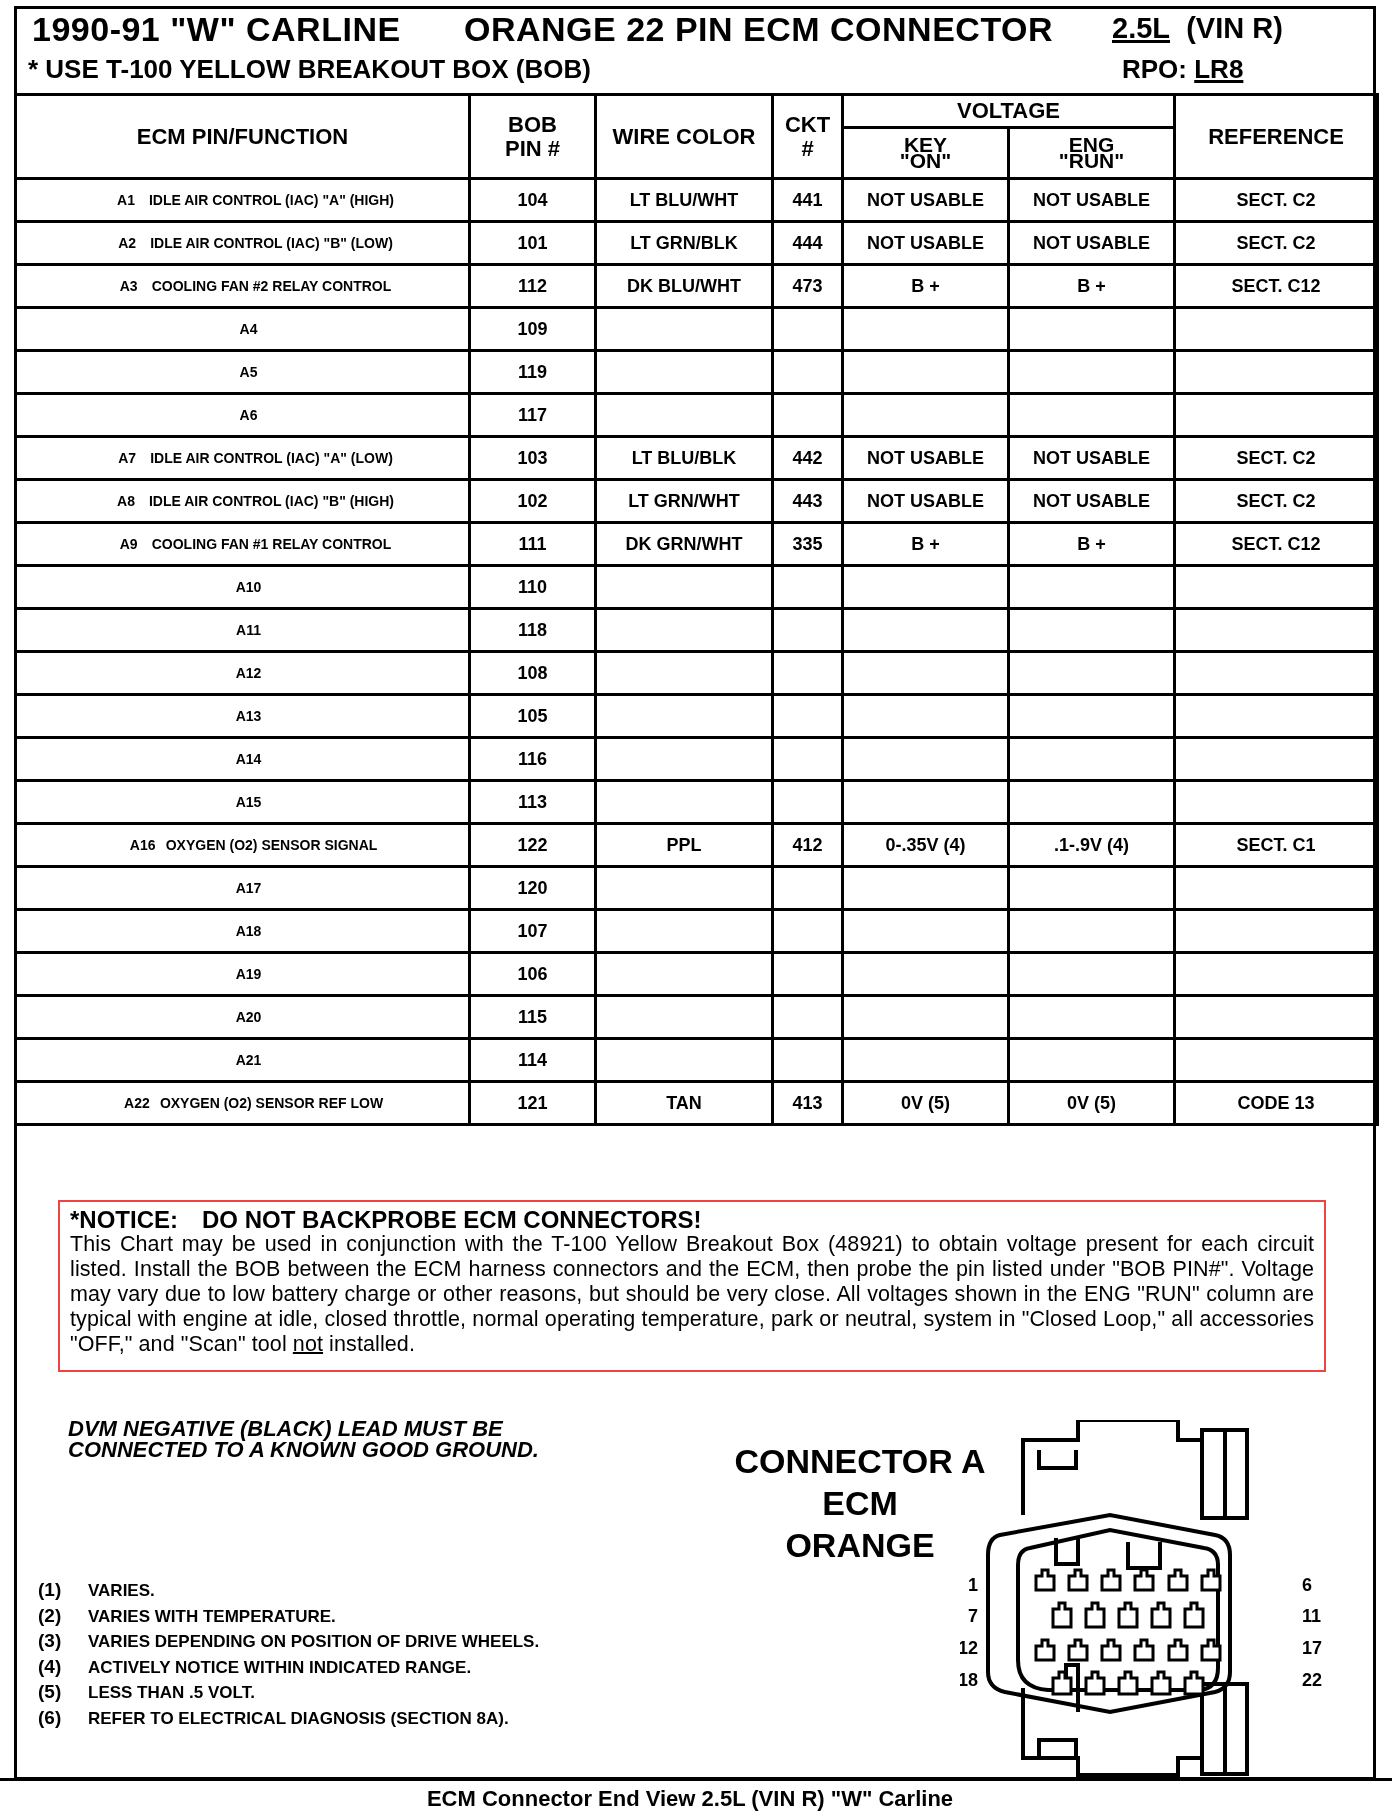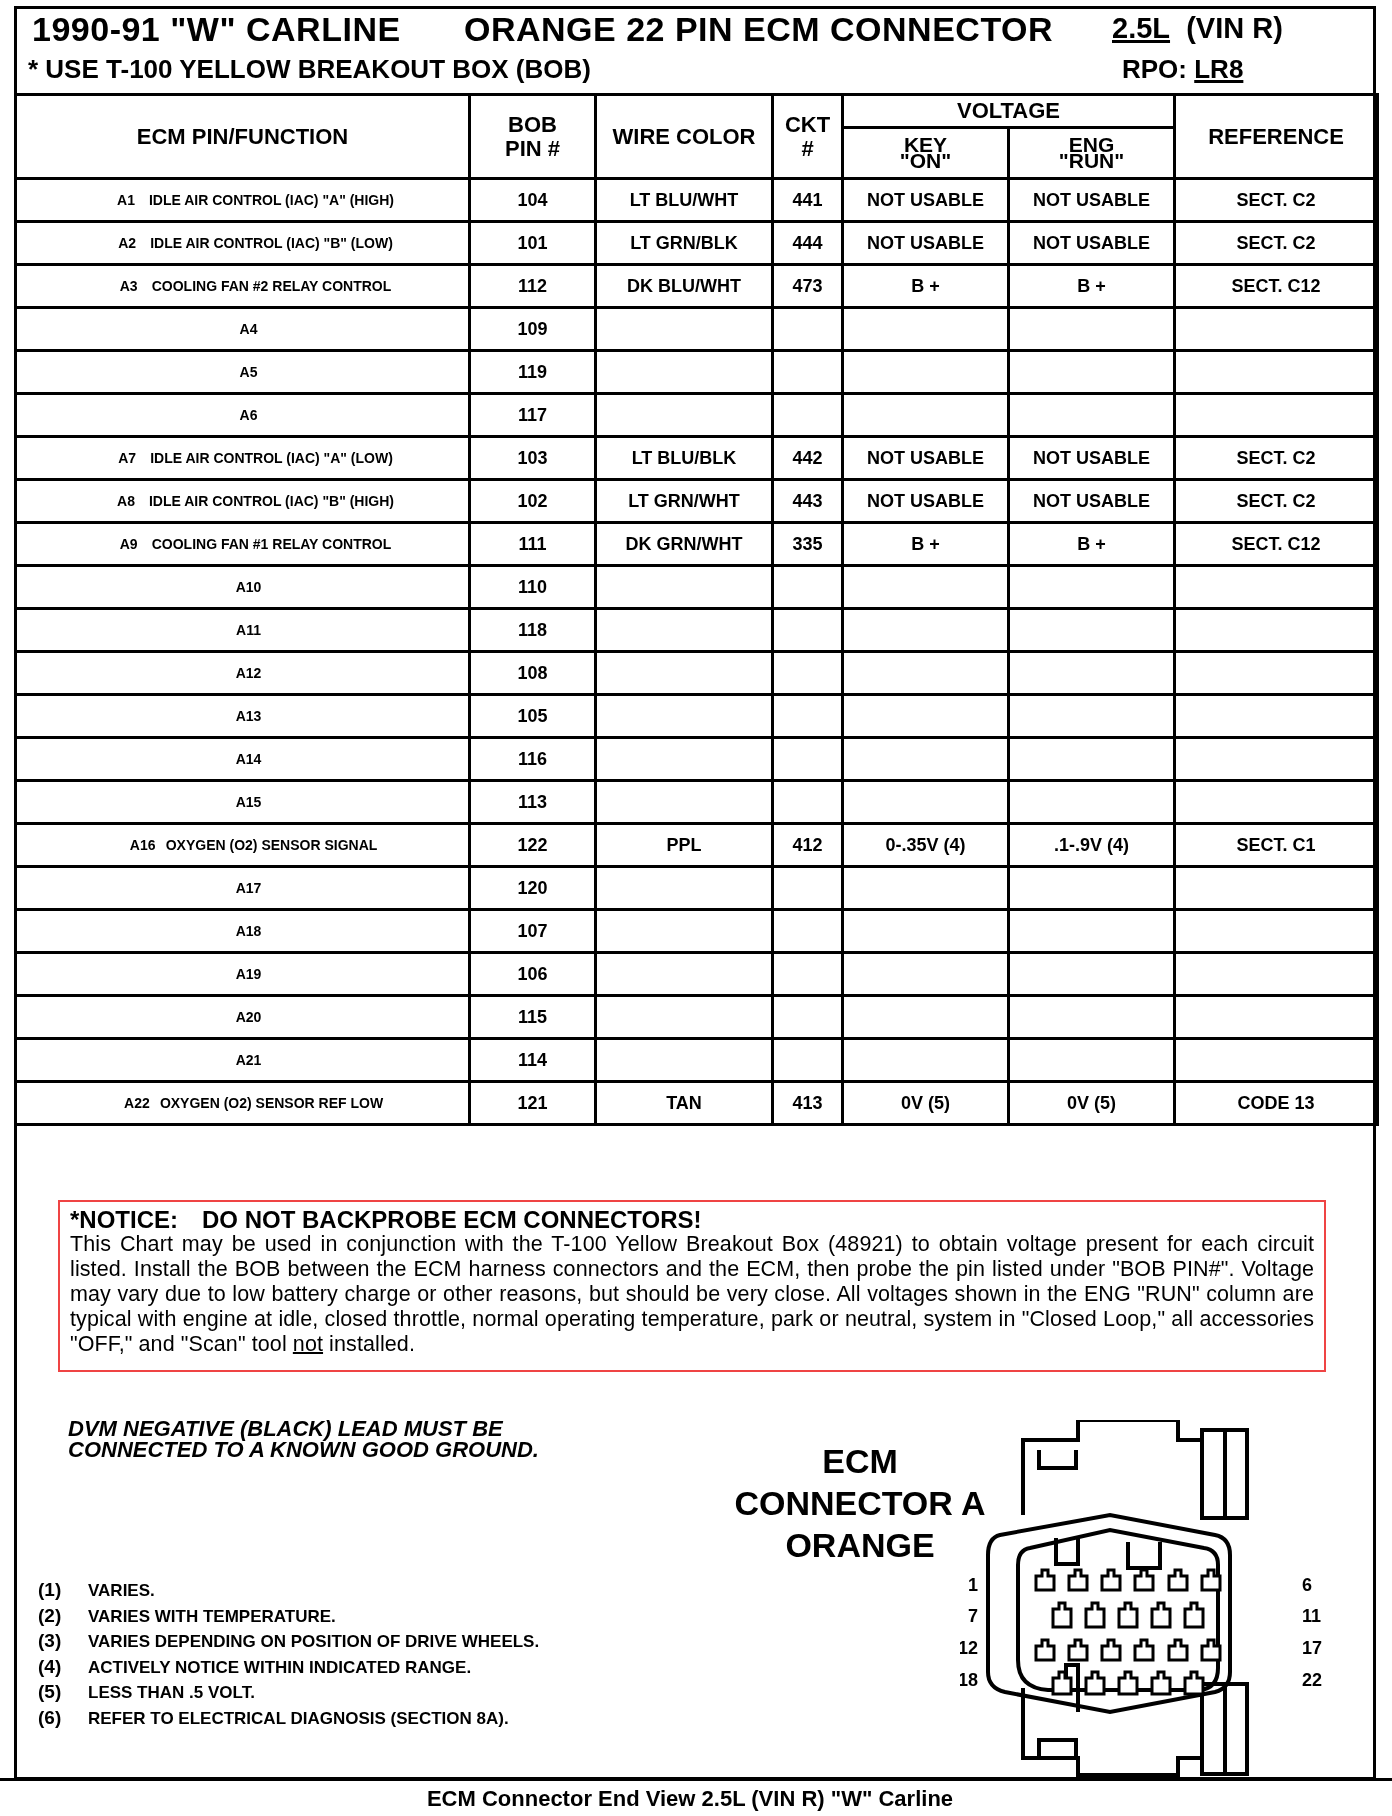--- a/index.html
+++ b/index.html
@@ -284,22 +284,22 @@
   <div class="notice-title"><span>*NOTICE:</span><span class="gap"></span><span>DO NOT BACKPROBE ECM CONNECTORS!</span></div>
   <div class="notice-body"><span>This Chart may be used in conjunction with the T-100 Yellow Breakout Box (48921) to obtain voltage present for each circuit listed.  Install the BOB between the ECM harness connectors and the ECM, then probe the pin listed under "BOB PIN#".  Voltage may vary due to low battery charge or other reasons, but should be very close.  All voltages shown in the ENG "RUN" column are typical with engine at idle, closed throttle, normal operating temperature, park or neutral, system in "Closed Loop," all accessories "OFF," and "Scan" tool </span><u>not</u><span> installed.</span></div>
 </div>
 
 <div class="dvm">
   <div>DVM NEGATIVE (BLACK) LEAD MUST BE</div>
   <div>CONNECTED TO A KNOWN GOOD GROUND.</div>
 </div>
 
 <div class="conn-label">
+  <div>CONNECTOR A</div>
   <div>ECM</div>
-  <div>CONNECTOR A</div>
   <div>ORANGE</div>
 </div>
 
 <svg class="connector" width="380" height="360" viewBox="0 0 380 360">
   <g fill="none" stroke="#000" stroke-width="4">
 
     <path d="M63 95 V20 H118 V0 H218 V20 H242 V95"></path>
     <path d="M79 30 V48 H116 V30"></path>
 
     <path d="M63 268 V338 H118 V355 H218 V338 H242 V268"></path>

